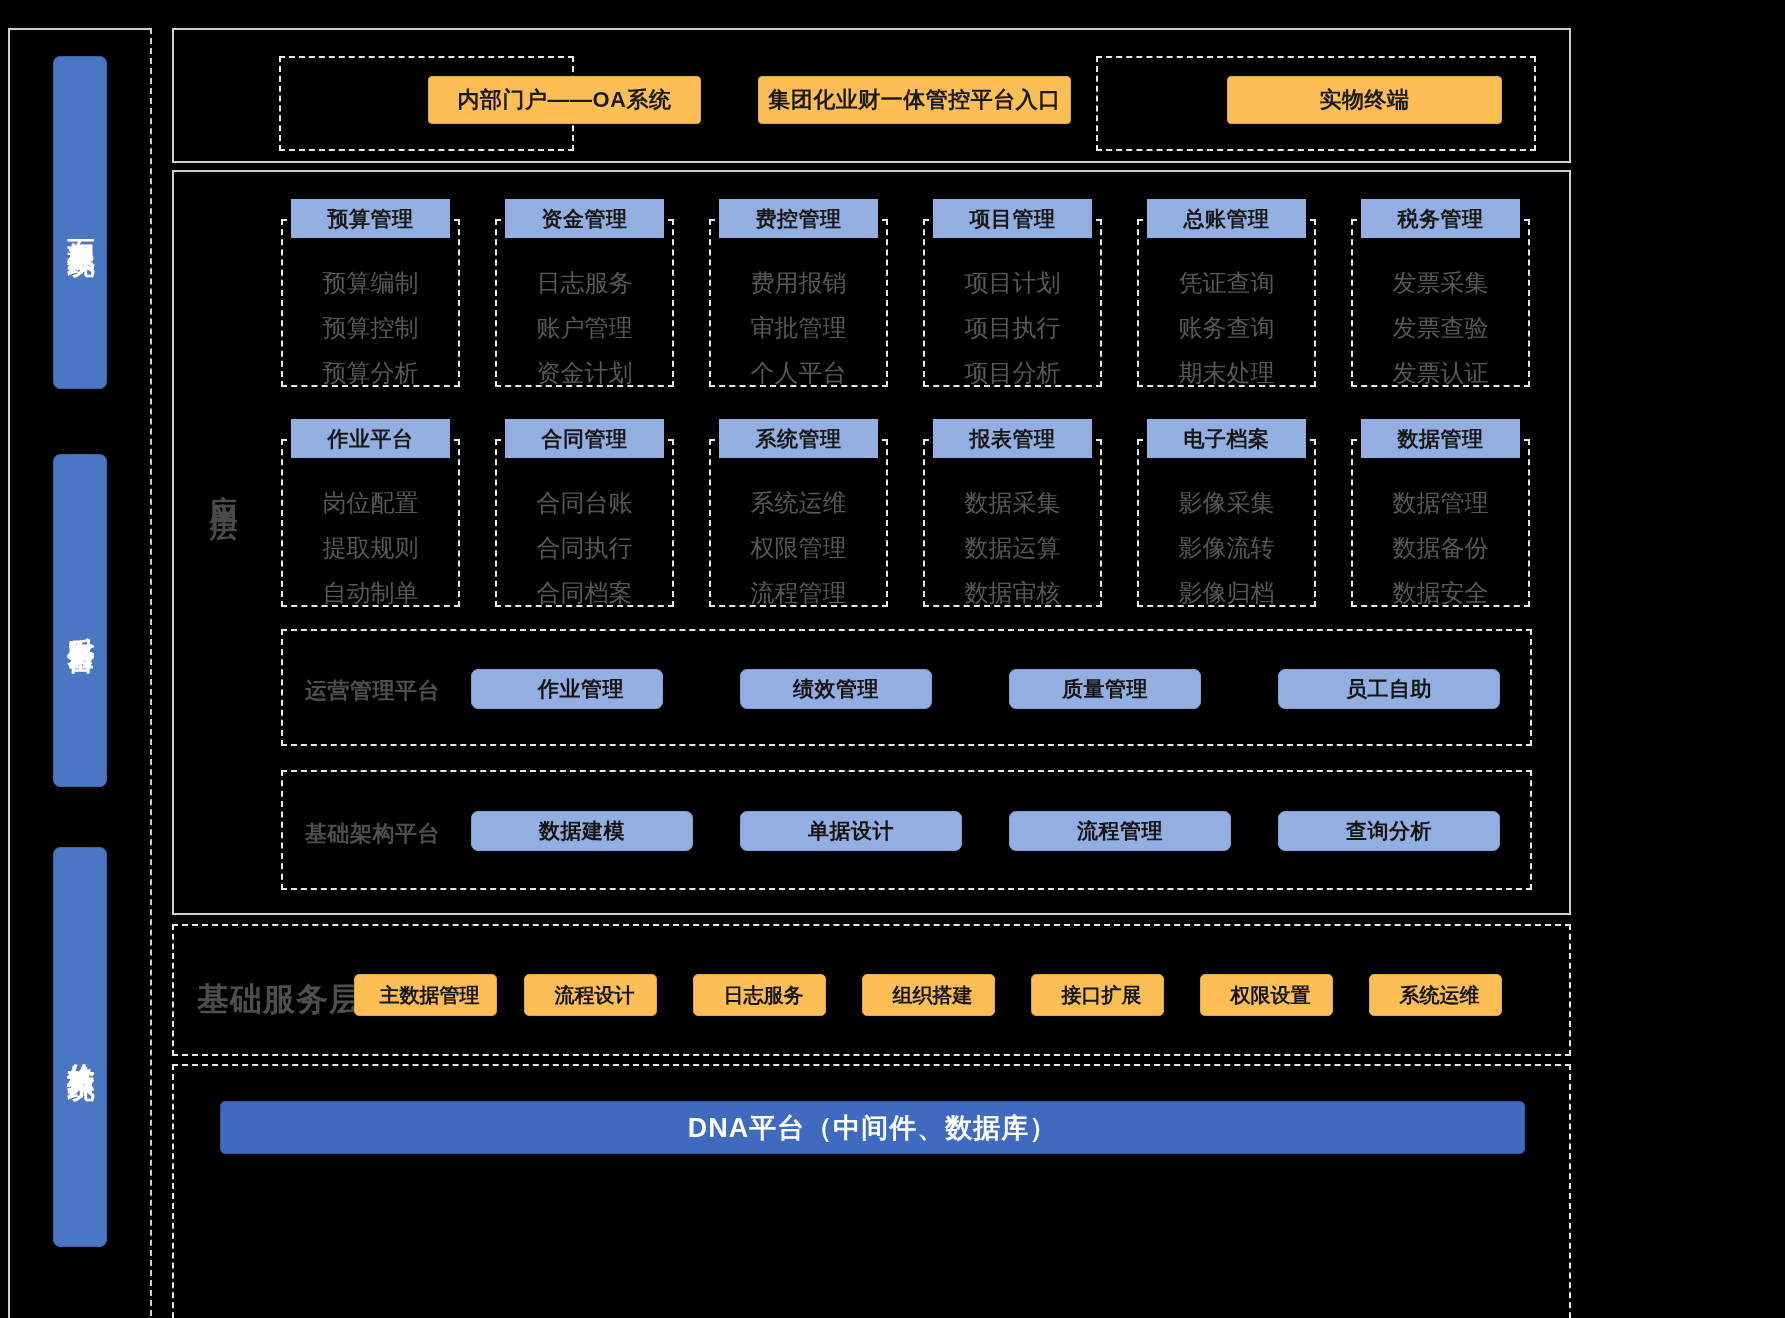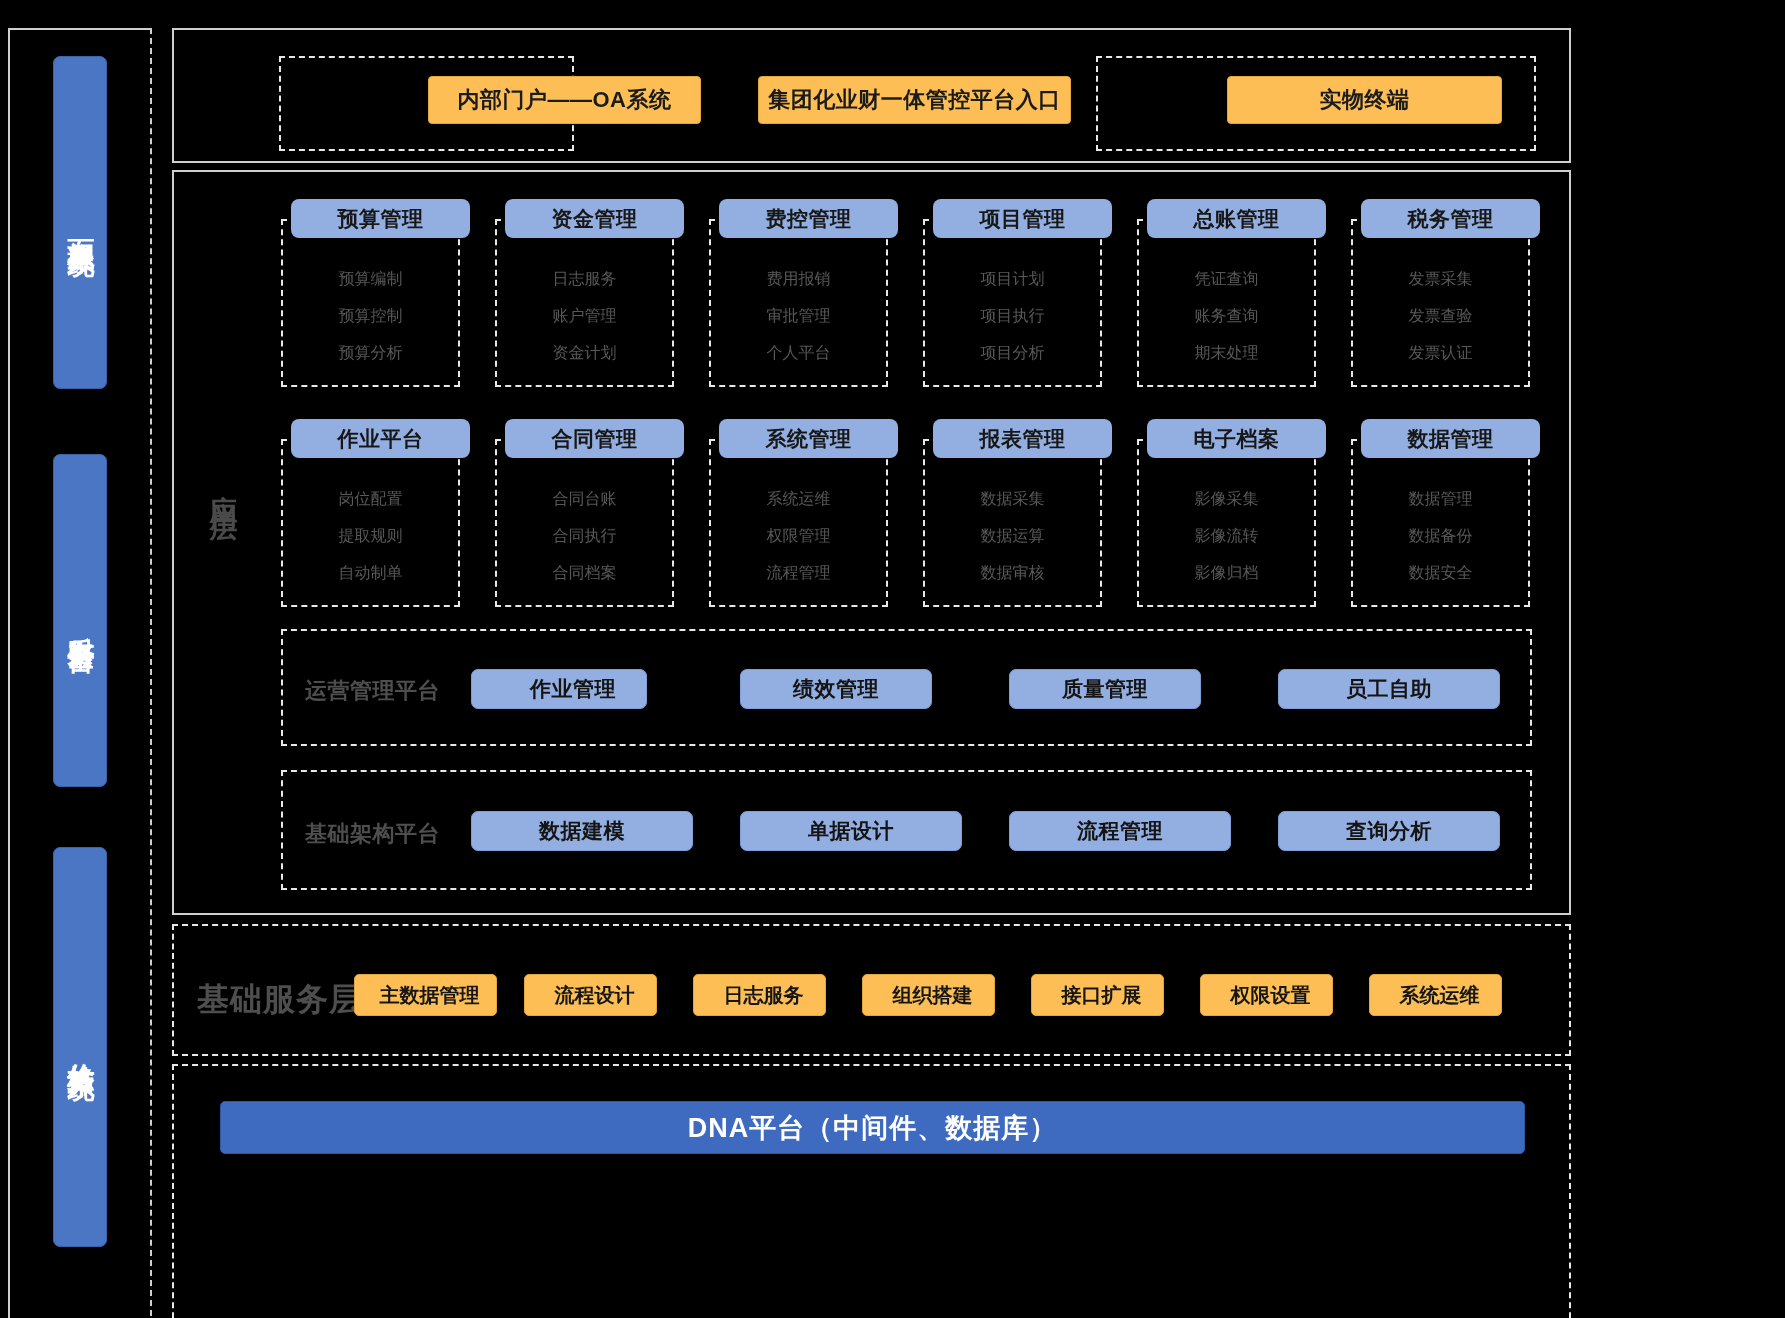--- a/index.html
+++ b/index.html
@@ -121,23 +121,23 @@
   }
 
   
   .mod {
     position: absolute;
     width: 179px;
   }
   .mod-head {
     position: absolute;
     left: 10px; top: 0;
-    width: 179px; height: 39px;
+    width: 159px; height: 39px;
     background: #93aee0;
-    border-radius: 8px;
+    border-radius: 0;
     color: #171717;
     font-size: 21px;
     font-weight: 700;
     display: flex;
     align-items: center;
     justify-content: center;
     z-index: 2;
     box-sizing: border-box;
     letter-spacing: 0.5px;
   }
@@ -145,21 +145,21 @@
     position: absolute;
     left: 0; top: 20px;
     width: 179px; height: 168px;
     border: 2px dashed #e8e8e8;
     box-sizing: border-box;
     padding-top: 32px;
     z-index: 1;
   }
   .mod-item {
     color: #585858;
-    font-size: 16px;
+    font-size: 24px;
     text-align: center;
     line-height: 1;
     margin-top: 21px;
     font-weight: 400;
   }
   .mod-item:first-child { margin-top: 18px; }
 
   
   .band {
     position: absolute;
@@ -380,21 +380,21 @@
         <div class="mod-body">
           <div class="mod-item">数据管理</div>
           <div class="mod-item">数据备份</div>
           <div class="mod-item">数据安全</div>
         </div>
         <div class="mod-head">数据管理</div>
       </div>
 
       <div class="band band-ops"></div>
       <div class="band-label" style="left:131px; top:504px;">运营管理平台</div>
-      <div class="blue-pill" style="left:297px; top:497px; width:176px;padding-left:28px;">作业管理</div>
+      <div class="blue-pill" style="left:297px; top:497px; width:192px;padding-left:28px;">作业管理</div>
       <div class="blue-pill" style="left:566px; top:497px; width:192px;">绩效管理</div>
       <div class="blue-pill" style="left:835px; top:497px; width:192px;">质量管理</div>
       <div class="blue-pill" style="left:1104px; top:497px; width:222px;">员工自助</div>
 
       <div class="band band-infra"></div>
       <div class="band-label" style="left:131px; top:647px;">基础架构平台</div>
       <div class="blue-pill" style="left:297px; top:639px; width:222px;">数据建模</div>
       <div class="blue-pill" style="left:566px; top:639px; width:222px;text-align:center;">单据设计</div>
       <div class="blue-pill" style="left:835px; top:639px; width:222px;">流程管理</div>
       <div class="blue-pill" style="left:1104px; top:639px; width:222px;">查询分析</div>

